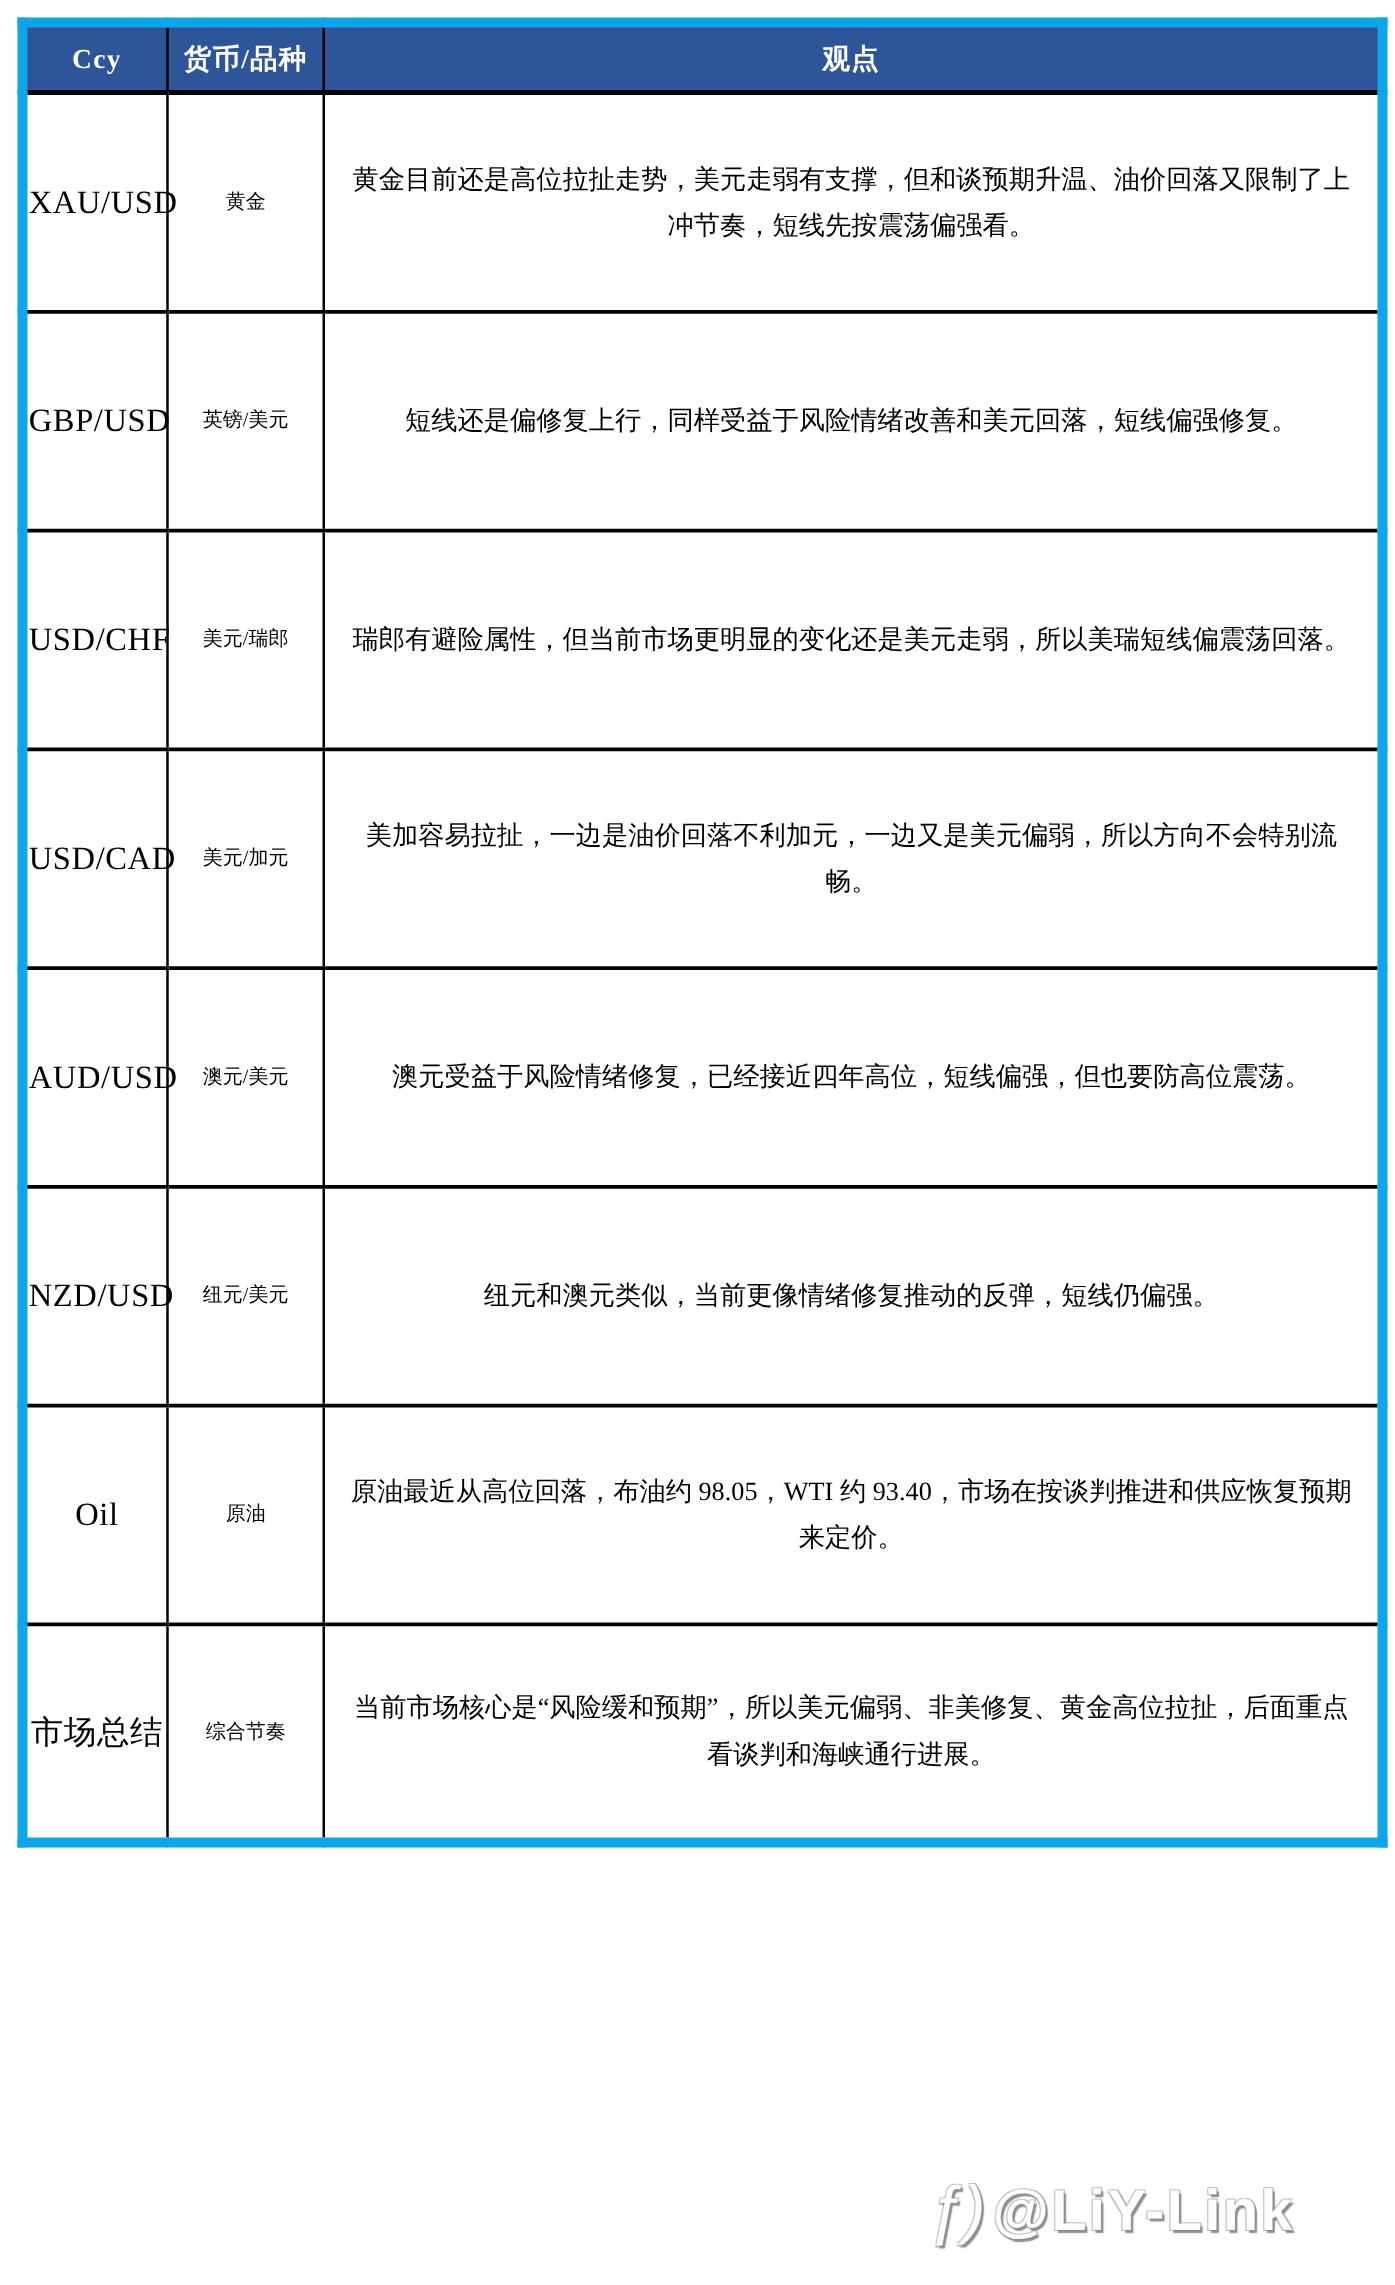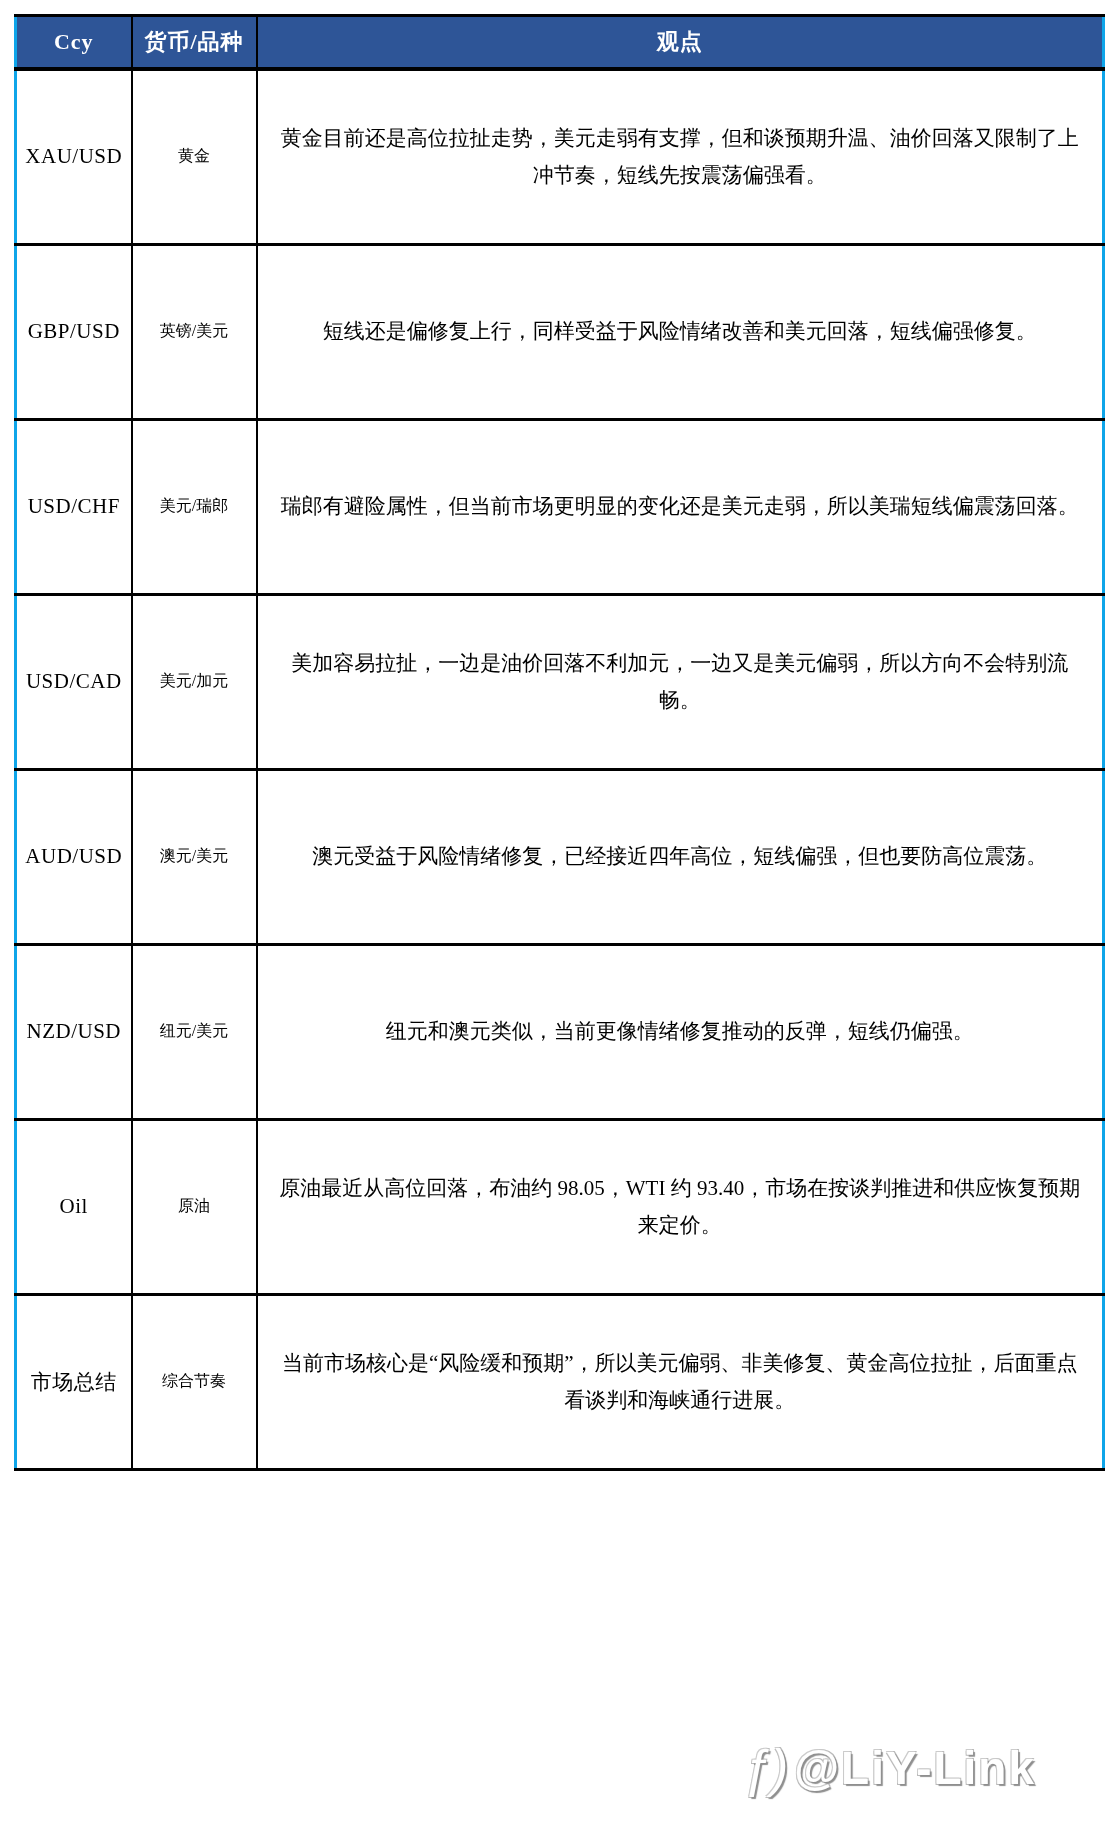--- a/index.html
+++ b/index.html
@@ -15,21 +15,21 @@
     color: #000000;
     overflow: hidden;
   }
   table.market-table {
     position: absolute;
     left: 14px;
     top: 14px;
     width: 1088px;
     border-collapse: collapse;
     table-layout: fixed;
-    border: 3px solid #0ea5e9;
+    border: 8px solid #0ea5e9;
   }
   .market-table th,
   .market-table td {
     border-left: 2px solid #000000;
     border-right: 2px solid #000000;
     border-top: 3px solid #000000;
     border-bottom: 3px solid #000000;
     text-align: center;
     vertical-align: middle;
     background: #ffffff;
@@ -40,21 +40,21 @@
     font-weight: bold;
     font-size: 22px;
     height: 48px;
     border-bottom: 4px solid #000000;
     letter-spacing: 1px;
   }
   .market-table tbody tr {
     height: 175px;
   }
   td.ccy-cell {
-    font-size: 21px;
+    font-size: 26px;
     letter-spacing: 0.5px;
   }
   td.name-cell {
     font-size: 16px;
   }
   td.view-cell {
     font-size: 21px;
     line-height: 37px;
     padding: 0 14px;
   }

